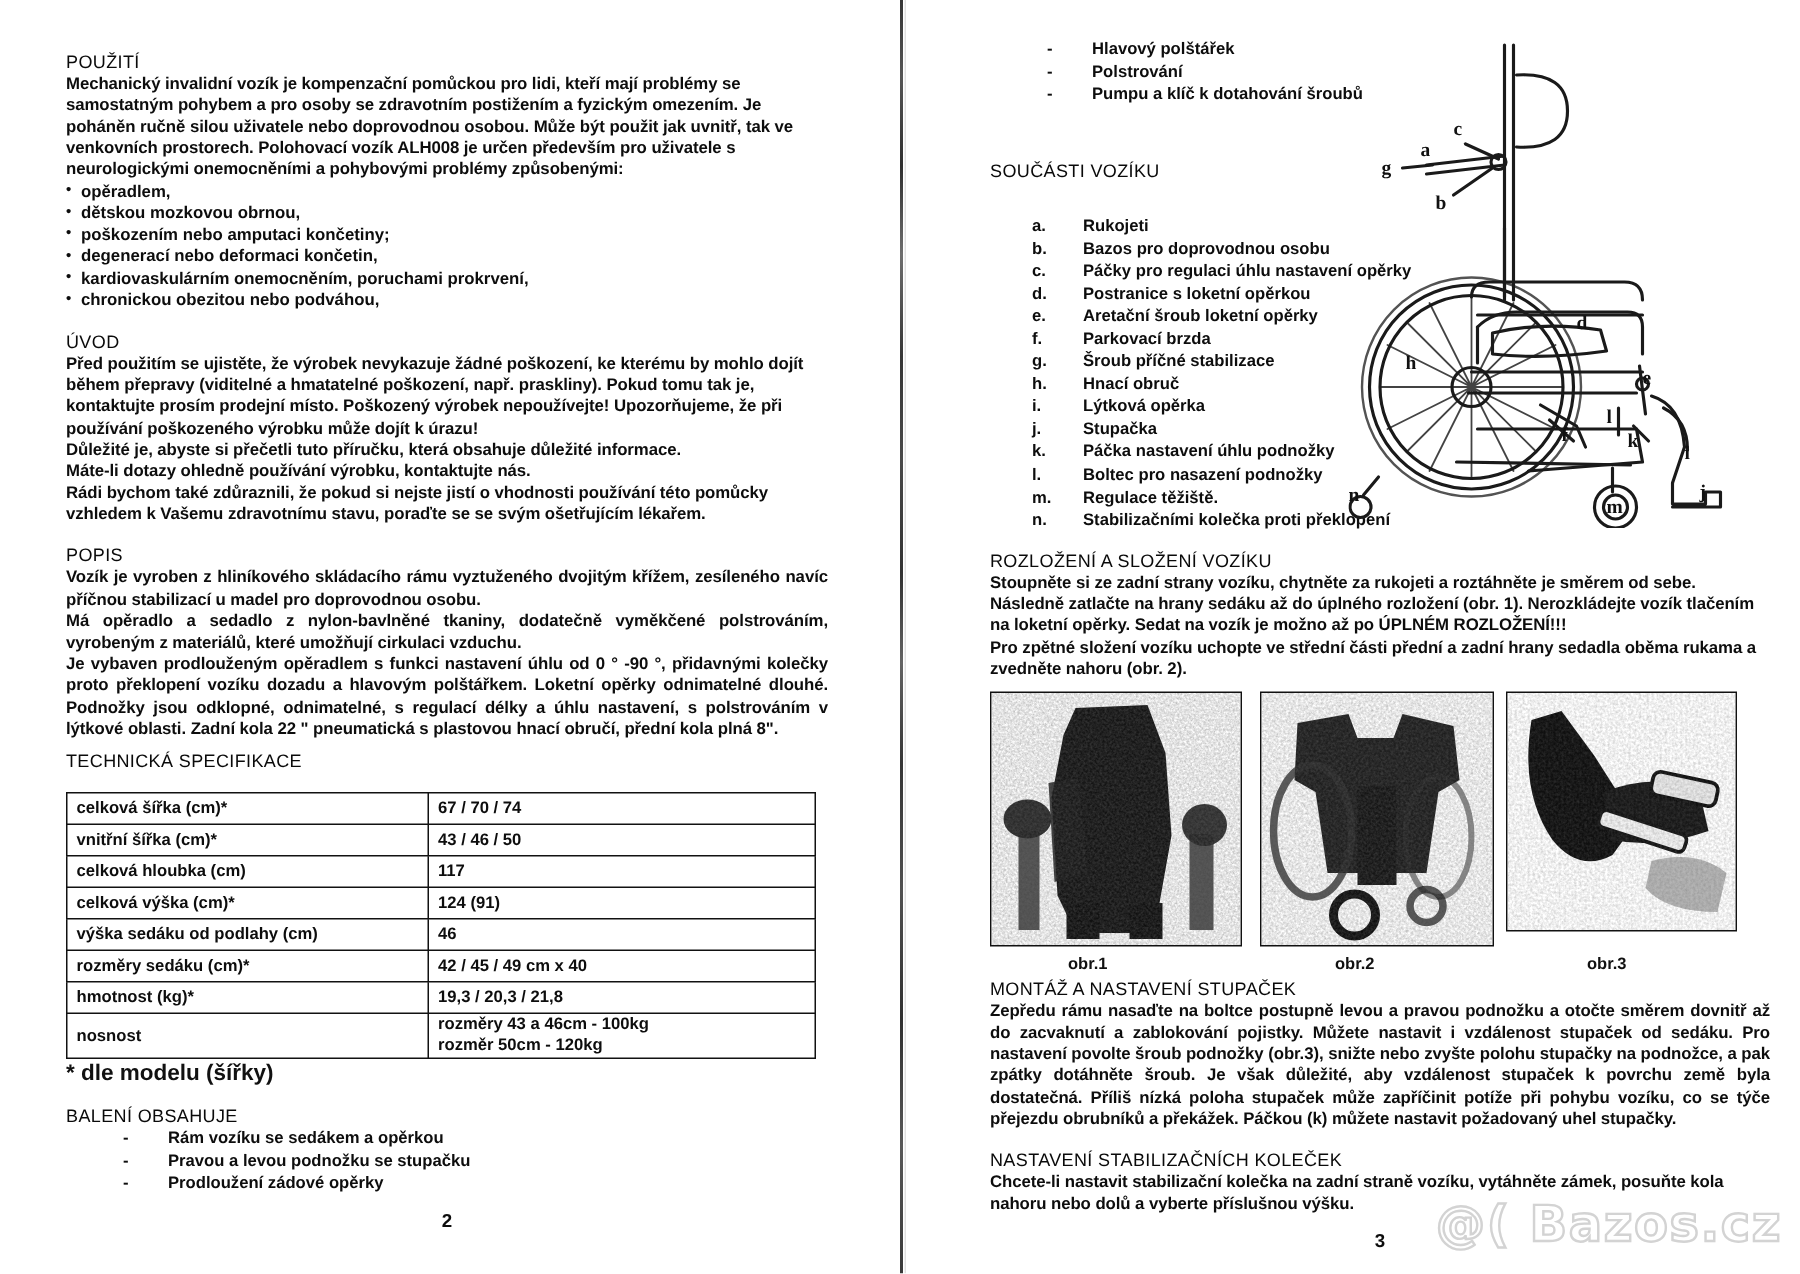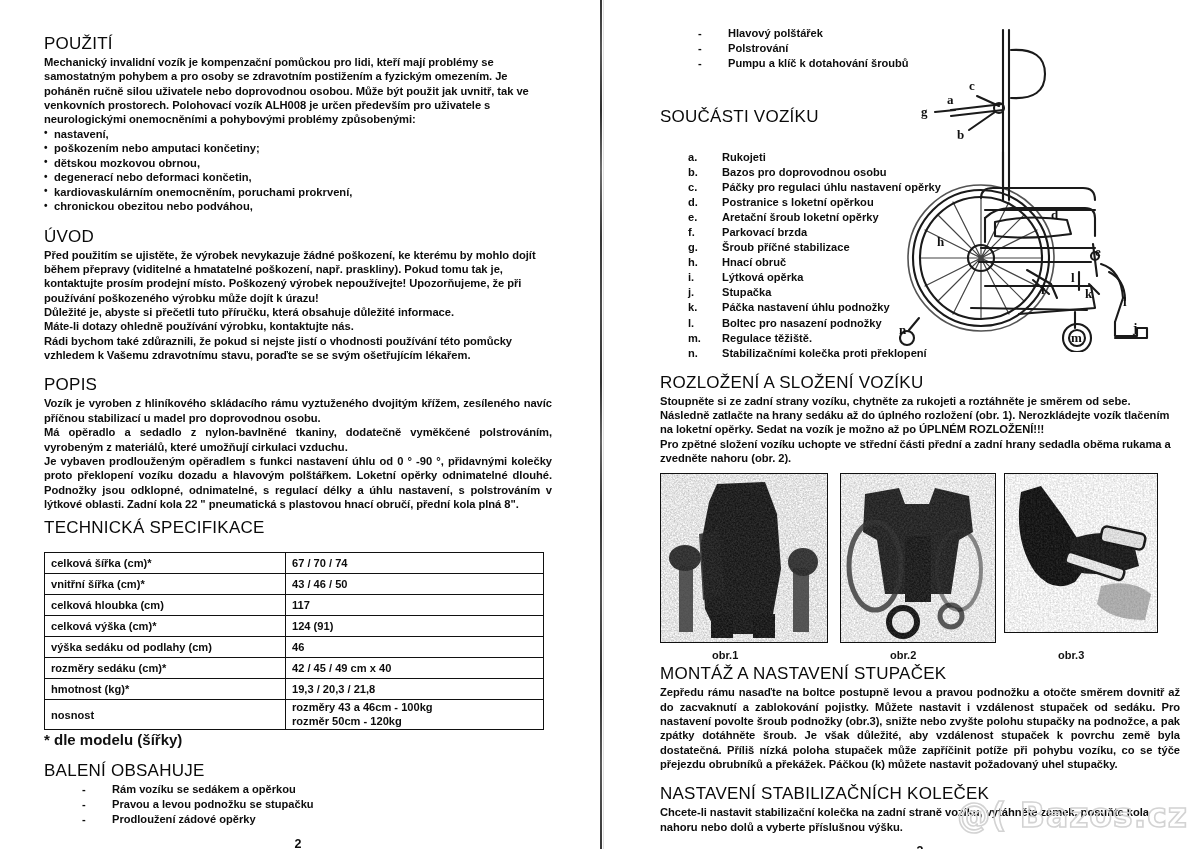--- a/index.html
+++ b/index.html
@@ -31,21 +31,21 @@
   
   .col{position:absolute;top:0;}
   .col-left{left:0;width:600px;}
   .col-right{left:604px;width:596px;}
 
   .inner-left{position:absolute;left:44px;top:34px;width:508px;}
   .inner-right{position:absolute;left:56px;top:26px;width:520px;}
 
   
   .h{
-    font-size:17px;letter-spacing:.25px;margin:0 0 1px 0;
+    font-size:12px;letter-spacing:.25px;margin:0 0 1px 0;
     font-weight:400;color:#0a0a0a;
   }
   p.body, .body{
     font-size:11.2px;line-height:14.35px;margin:0;
     color:#0d0d0d;font-weight:600;
     letter-spacing:-.05px;
   }
   .body.just{text-align:justify;}
   .gap{height:13px;}
   .gap-s{height:7px;}
@@ -127,23 +127,23 @@
 
 <div id="sheet">
 
   <div class="col col-left">
     <div class="inner-left">
 
       <div>
         <div class="h">POUŽITÍ</div>
         <p class="body">Mechanický invalidní vozík je kompenzační pomůckou pro lidi, kteří mají problémy se samostatným pohybem a pro osoby se zdravotním postižením a fyzickým omezením. Je poháněn ručně silou uživatele nebo doprovodnou osobou. Může být použit jak uvnitř, tak ve venkovních prostorech. Polohovací vozík ALH008 je určen především pro uživatele s neurologickými onemocněními a pohybovými problémy způsobenými:</p>
         <ul class="bul">
-          <li>nastavení,</li>
+          <li>opěradlem,</li>
+          <li>dětskou mozkovou obrnou,</li>
           <li>poškozením nebo amputaci končetiny;</li>
-          <li>dětskou mozkovou obrnou,</li>
           <li>degenerací nebo deformaci končetin,</li>
           <li>kardiovaskulárním onemocněním, poruchami prokrvení,</li>
           <li>chronickou obezitou nebo podváhou,</li>
         </ul>
       </div>
 
       <div class="gap"></div>
 
       <div>
         <div class="h">ÚVOD</div>

